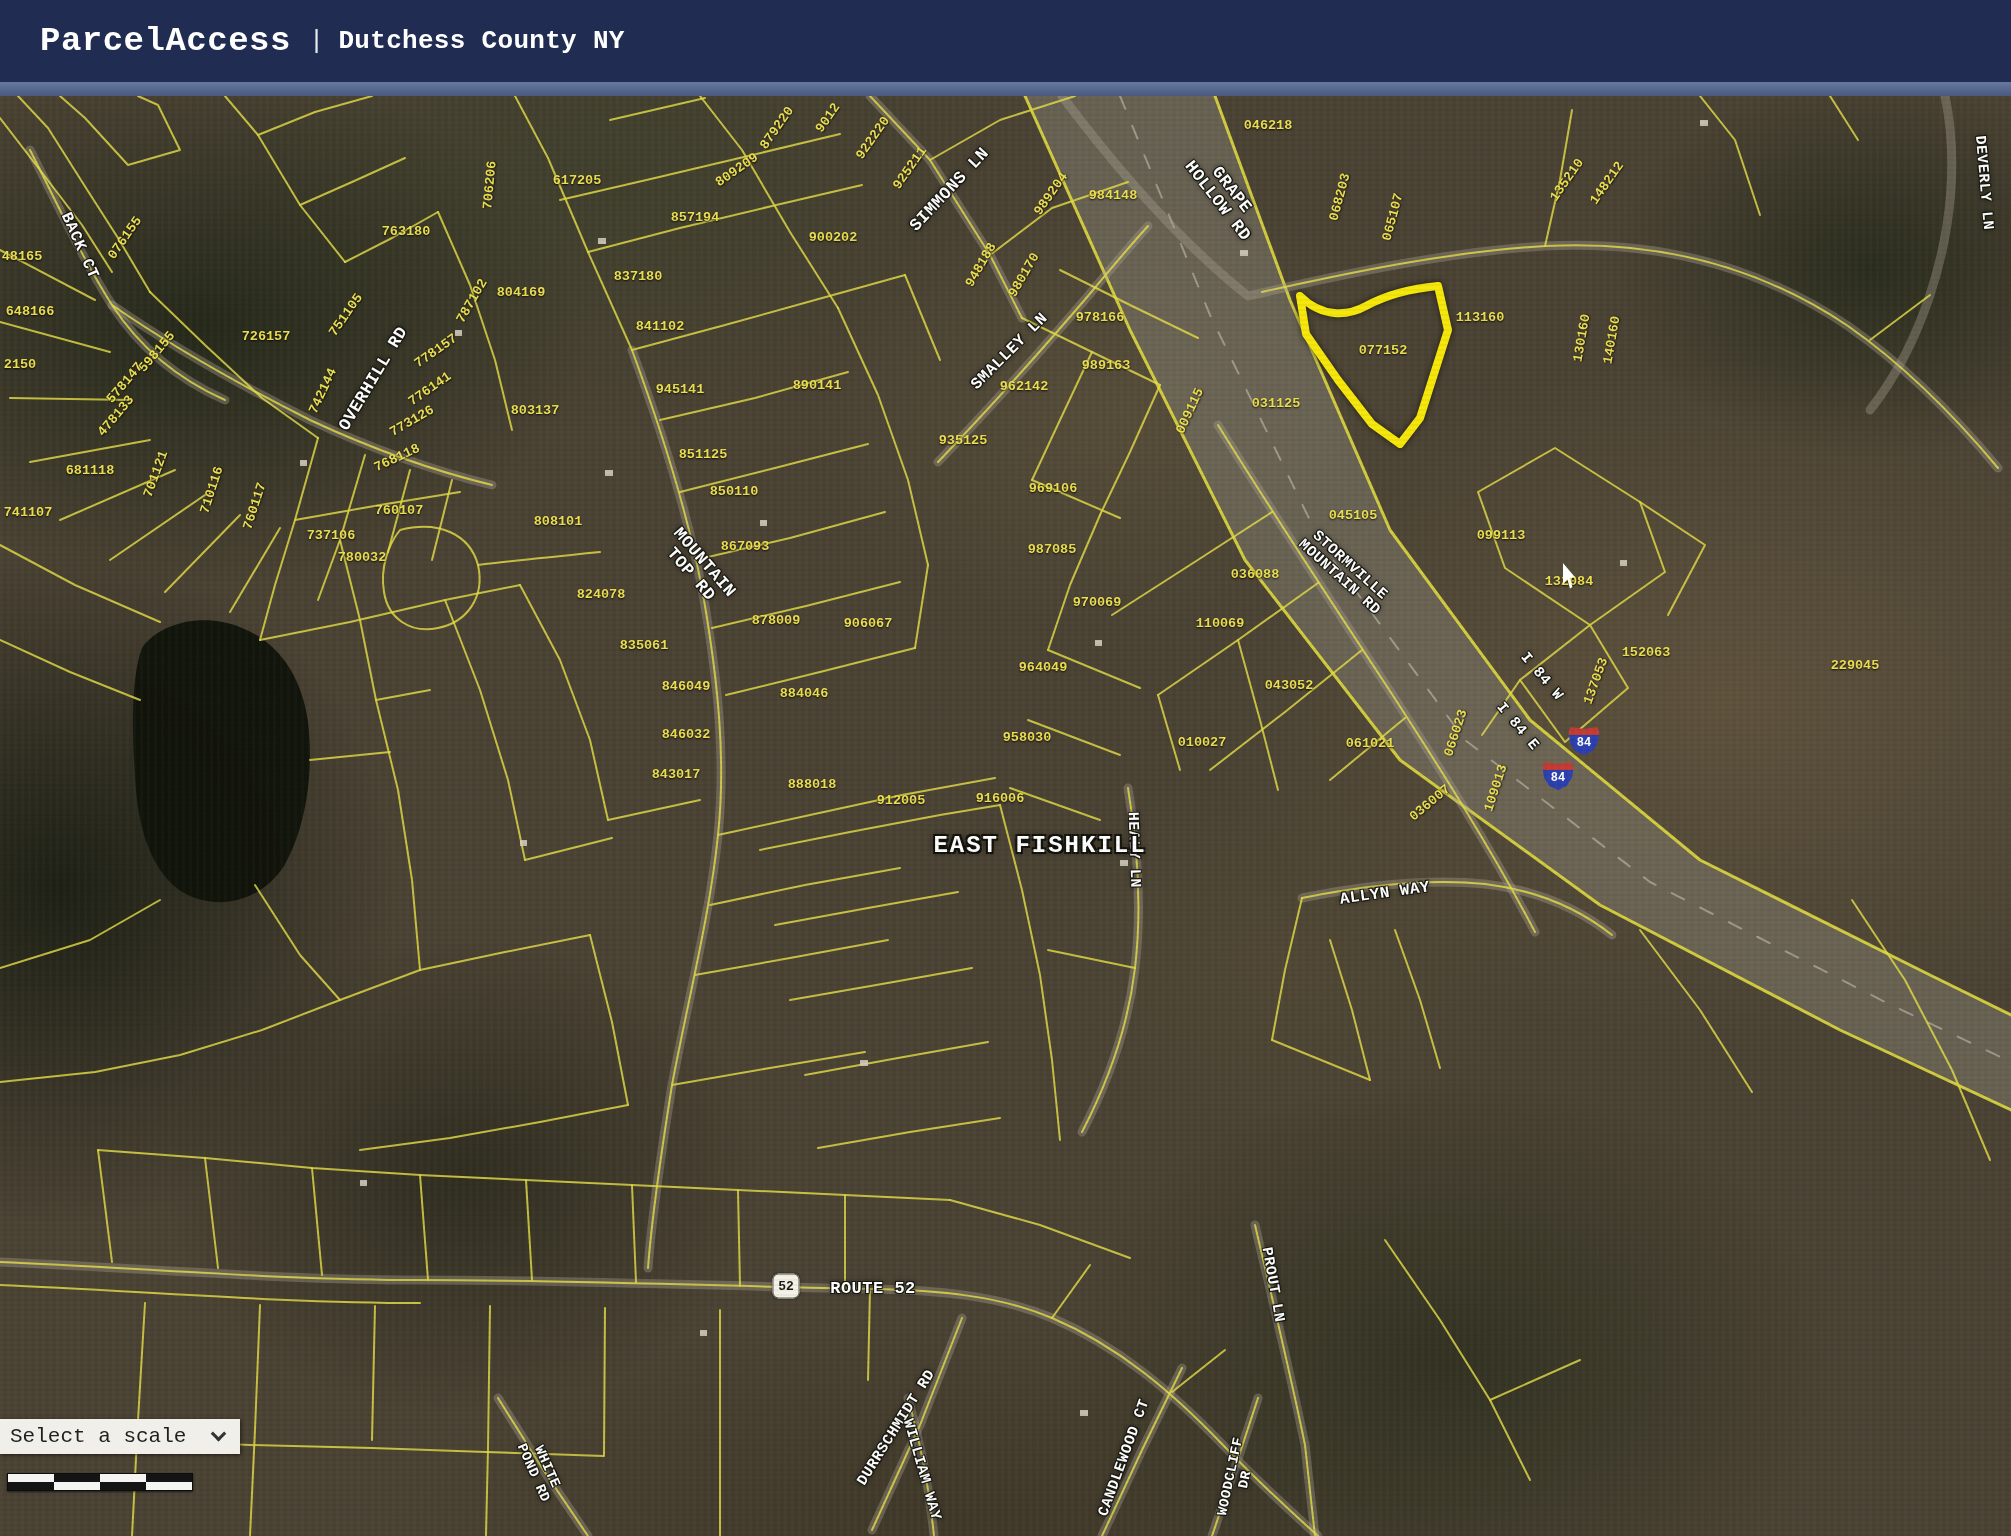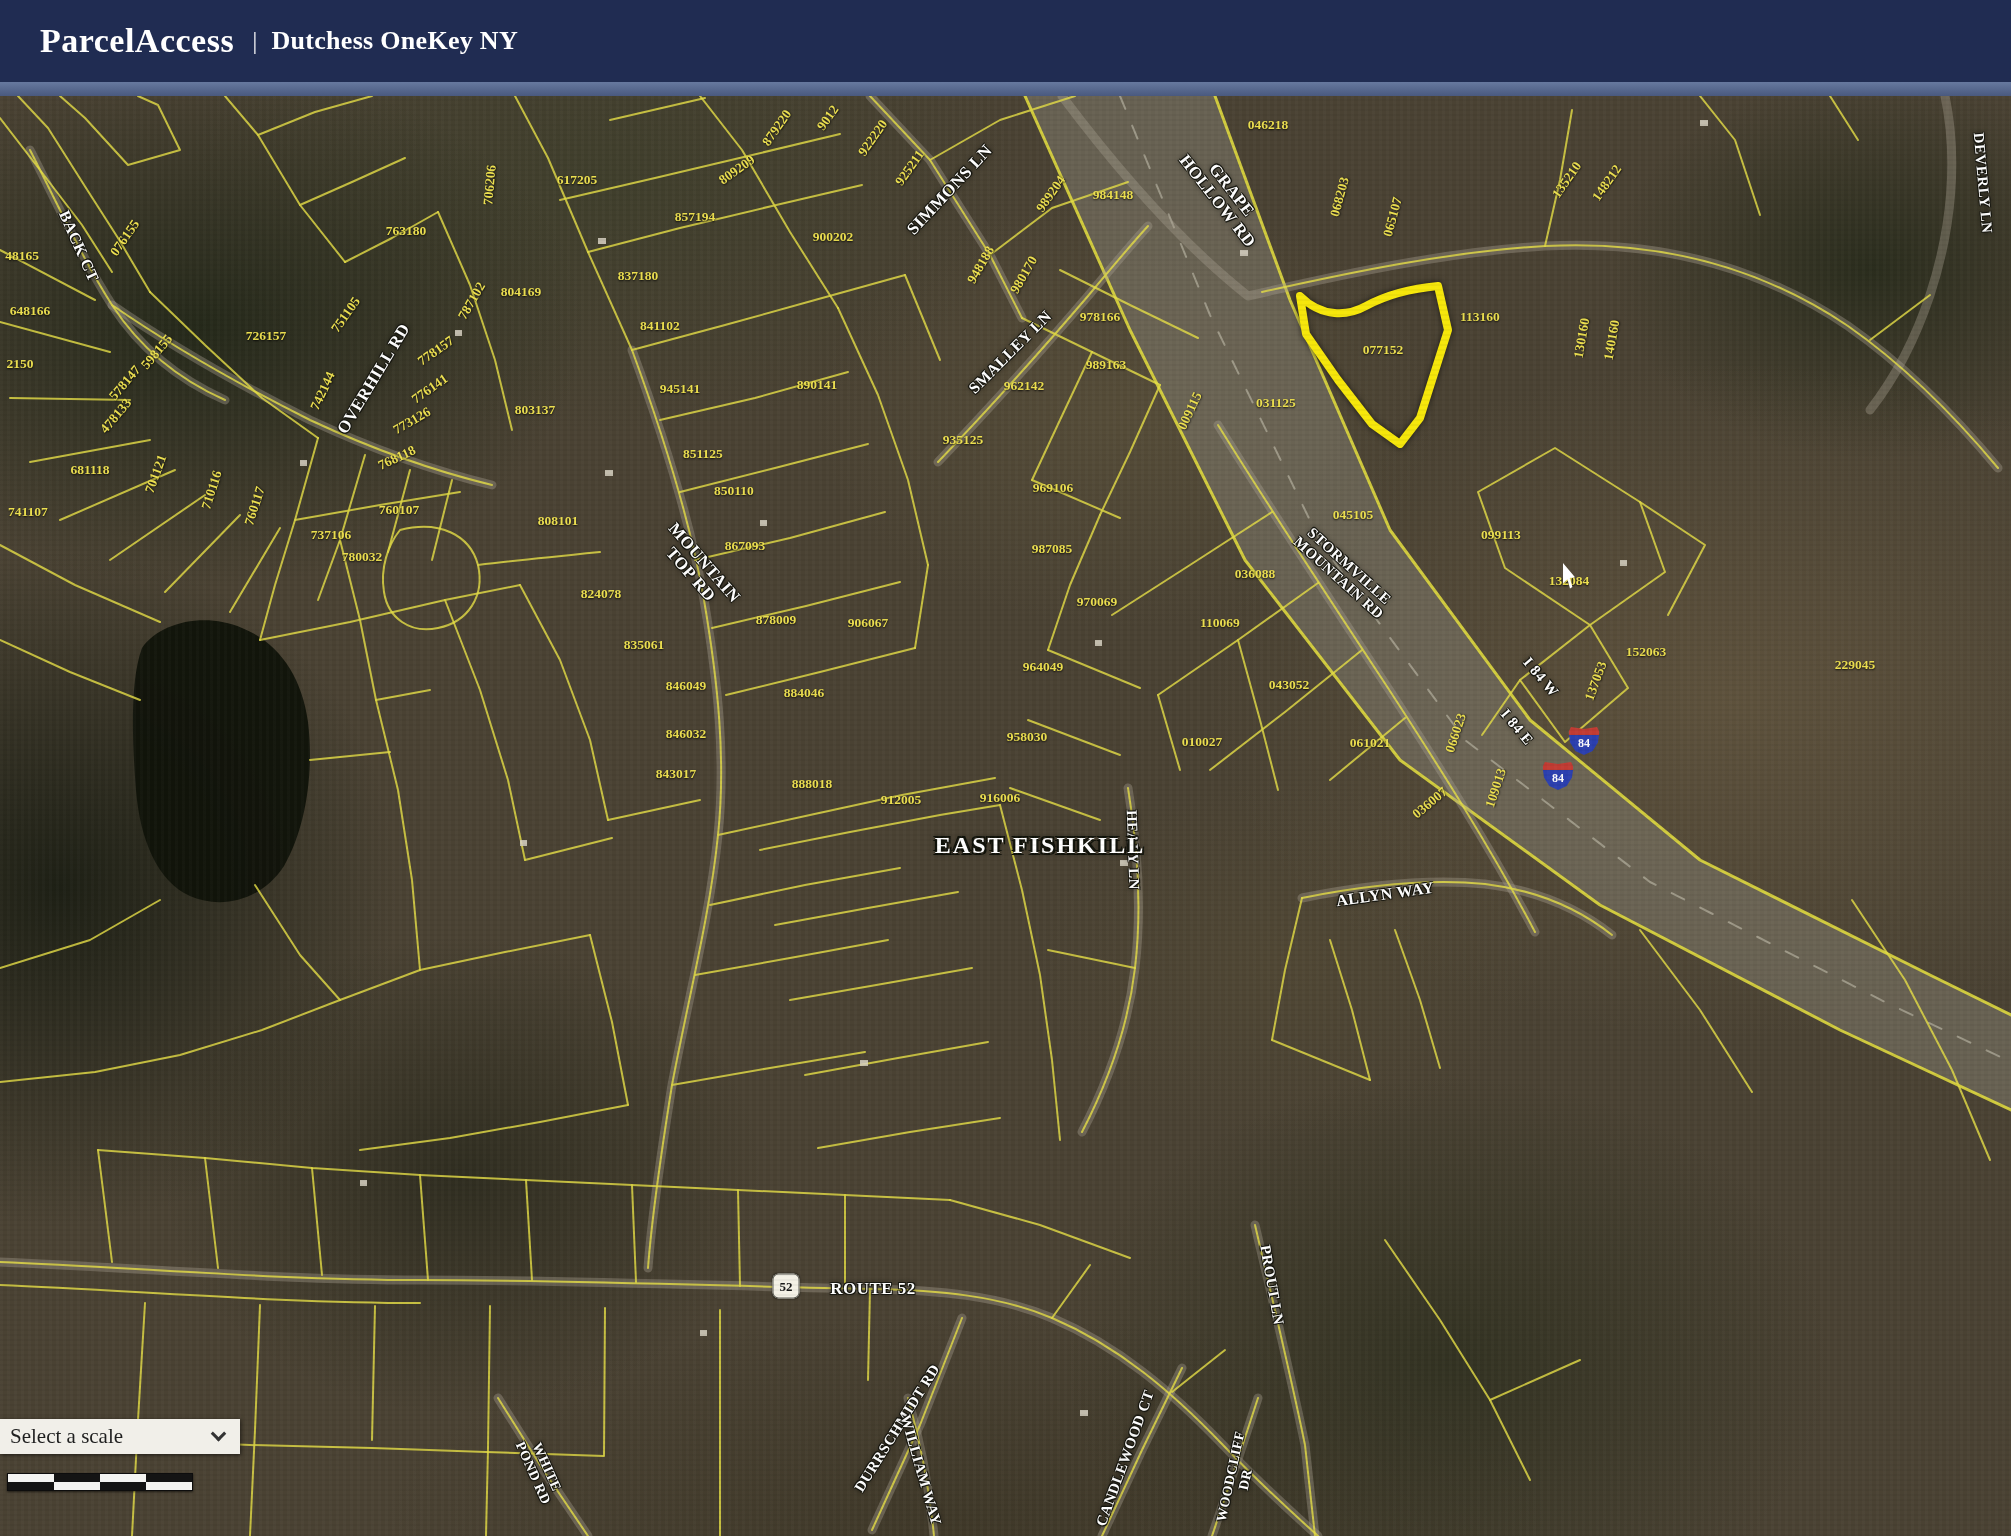--- a/index.html
+++ b/index.html
@@ -1,18 +1,18 @@
 <!DOCTYPE html>
 <html><head>
 <meta charset="utf-8">
 <style>
   html,body{margin:0;padding:0;background:#222;}
   *{box-sizing:border-box;}
   .stage{position:relative;width:2011px;height:1536px;overflow:hidden;
-         font-family:Liberation Serif, serif;}
+         font-family:Liberation Mono, monospace;}
 
   
   .app-header{position:absolute;left:0;top:0;width:100%;height:82px;
     background:linear-gradient(180deg,#26345e 0%,#1f2b50 55%,#243out 100%);
     background-color:#202c52;
     display:flex;align-items:center;padding-left:40px;color:#fff;z-index:30;}
   .app-header .title{font-size:34px;font-weight:700;letter-spacing:.5px;}
   .app-header .divider{font-size:26px;font-weight:300;margin:0 14px 0 18px;opacity:.9;}
   .app-header .subtitle{font-size:26px;font-weight:700;letter-spacing:.3px;}
   .header-strip{position:absolute;left:0;top:82px;width:100%;height:14px;
@@ -83,21 +83,21 @@
     filter:drop-shadow(1px 1px 1.5px rgba(0,0,0,.9));z-index:22;}
 </style>
 </head>
 <body>
 
 <div class="stage">
 
   <header class="app-header">
     <span class="title">ParcelAccess</span>
     <span class="divider">|</span>
-    <span class="subtitle">Dutchess OneKey NY</span>
+    <span class="subtitle">Dutchess County NY</span>
   </header>
   <div class="header-strip"></div>
 
   <div class="map">
 
     <svg class="net" width="2011" height="1440" viewBox="0 0 2011 1440">
 
       <path class="pond" d="M142,552 C160,526 205,516 242,532 C278,546 302,580 308,626 C314,676 306,732 284,770 C262,804 222,814 190,800 C158,786 140,744 136,694 C132,644 130,584 142,552 Z"></path>
 
       <path class="hwy-fill" d="M1025,0 L1215,0 L1290,204 L1390,434 L1530,624 L1700,764 L1930,879 L2011,919 L2011,1014 L1840,934 L1600,809 L1400,664 L1245,464 L1130,234 Z"></path>

